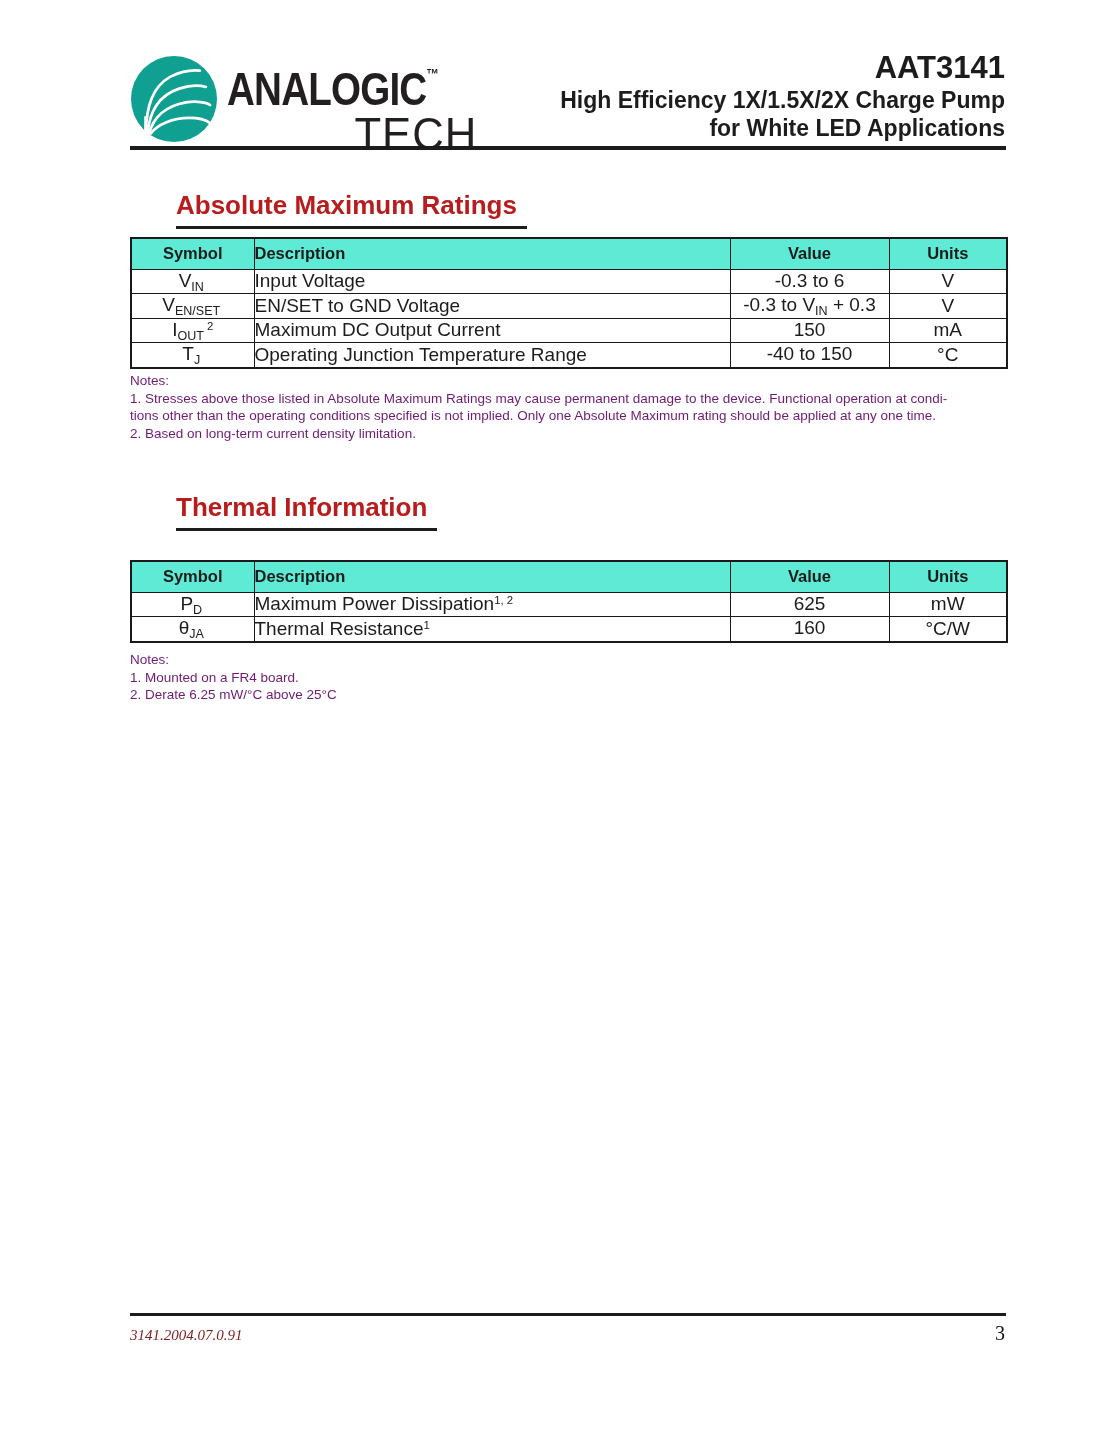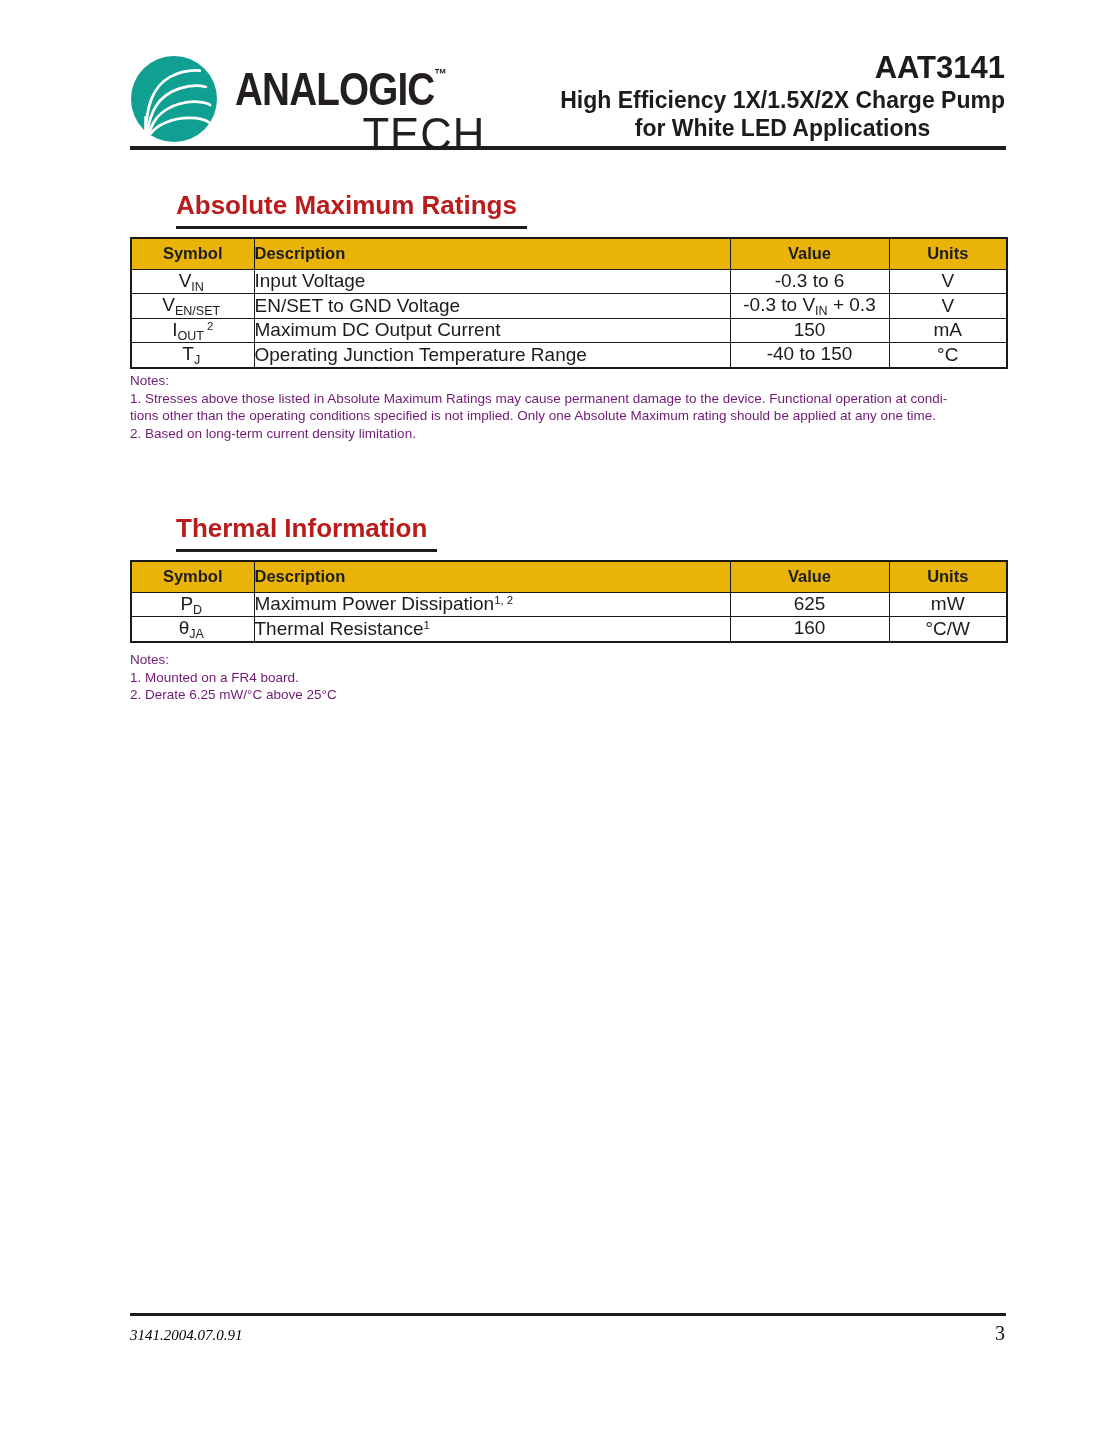--- a/index.html
+++ b/index.html
@@ -9,76 +9,76 @@
     position: relative;
     width: 1105px;
     height: 1430px;
     background: #ffffff;
     overflow: hidden;
   }
 
   
   .logo-wrap { position: absolute; left: 131px; top: 50px; display: flex; }
   .logo-mark { width: 86px; height: 86px; margin-top: 6px; }
-  .logo-text { margin-left: 18px; display: flex; flex-direction: column; align-items: flex-end; }
+  .logo-text { margin-left: 10px; display: flex; flex-direction: column; align-items: flex-end; }
   .brand-top {
     font-size: 46px; font-weight: 700; color: #231f20;
     letter-spacing: -1px; transform: scaleX(0.84); transform-origin: left top;
     white-space: nowrap; line-height: 48px;
   }
   .brand-tm { font-size: 15px; font-weight: 700; vertical-align: 26px; letter-spacing: 0; }
   .brand-bottom {
     font-size: 46px; font-weight: 400; color: #231f20; letter-spacing: 1px;
     transform: scaleX(0.95); transform-origin: right top;
     line-height: 42px; margin-right: 2px;
   }
   .head-right { position: absolute; right: 100px; top: 50px; text-align: right; }
   .part-number { font-size: 31px; font-weight: 700; line-height: 36px; letter-spacing: 0; }
-  .subtitle { font-size: 23px; font-weight: 700; line-height: 28px; text-align: center; }
+  .subtitle { font-size: 23px; font-weight: 700; line-height: 28px; }
   .head-rule { position: absolute; left: 130px; top: 146px; width: 876px; height: 4px; background: #1c1c1c; }
 
   
   .section-title {
     position: absolute; left: 130px;
     font-size: 26px; font-weight: 700; color: #b91c1c;
     display: inline-block; border-bottom: 3px solid #1c1c1c;
     padding: 0 10px 5px 0; letter-spacing: 0; margin-left: 46px;
   }
   #amr-title { top: 190px; }
-  #thermal-title { top: 513px; }
+  #thermal-title { top: 492px; }
 
   
   table.spec {
     position: absolute; left: 130px; width: 876px;
     border-collapse: collapse; table-layout: fixed;
     border: 2px solid #1a1a1a;
   }
   #amr-table { top: 237px; }
   #thermal-table { top: 560px; }
   table.spec th, table.spec td { border: 1.5px solid #1a1a1a; overflow: hidden; }
   table.spec th {
-    background: #eab308; font-size: 16.5px; font-weight: 700;
+    background: #5eead4; font-size: 16.5px; font-weight: 700;
     height: 31px; text-align: center;
   }
   table.spec td { font-size: 19px; height: 24px; text-align: center; }
   table.spec th.desc-col, table.spec td.desc-col { text-align: left; }
   .sb { font-size: 66%; vertical-align: -0.28em; letter-spacing: 0; }
   .sp { font-size: 60%; vertical-align: 0.5em; }
   .sym-sp { margin-left: 3px; }
 
   
   .notes { position: absolute; left: 130px; width: 880px; font-size: 13.5px; line-height: 17.5px; color: #701a75; }
   #amr-notes { top: 372px; }
   #thermal-notes { top: 651px; }
 
   
   .footer-rule { position: absolute; left: 130px; top: 1313px; width: 876px; height: 3px; background: #1c1c1c; }
   .doc-code {
     position: absolute; left: 130px; top: 1327px;
-    font-family: "Liberation Serif", serif; font-style: italic; font-size: 15px; color: #000000;
+    font-family: "Liberation Serif", serif; font-style: italic; font-size: 15px; color: #7f1d1d;
   }
   .page-num {
     position: absolute; right: 100px; top: 1322px;
     font-family: "Liberation Serif", serif; font-size: 20px; color: #111;
   }
 </style>
 </head>
 <body>
 
 <div class="page">

